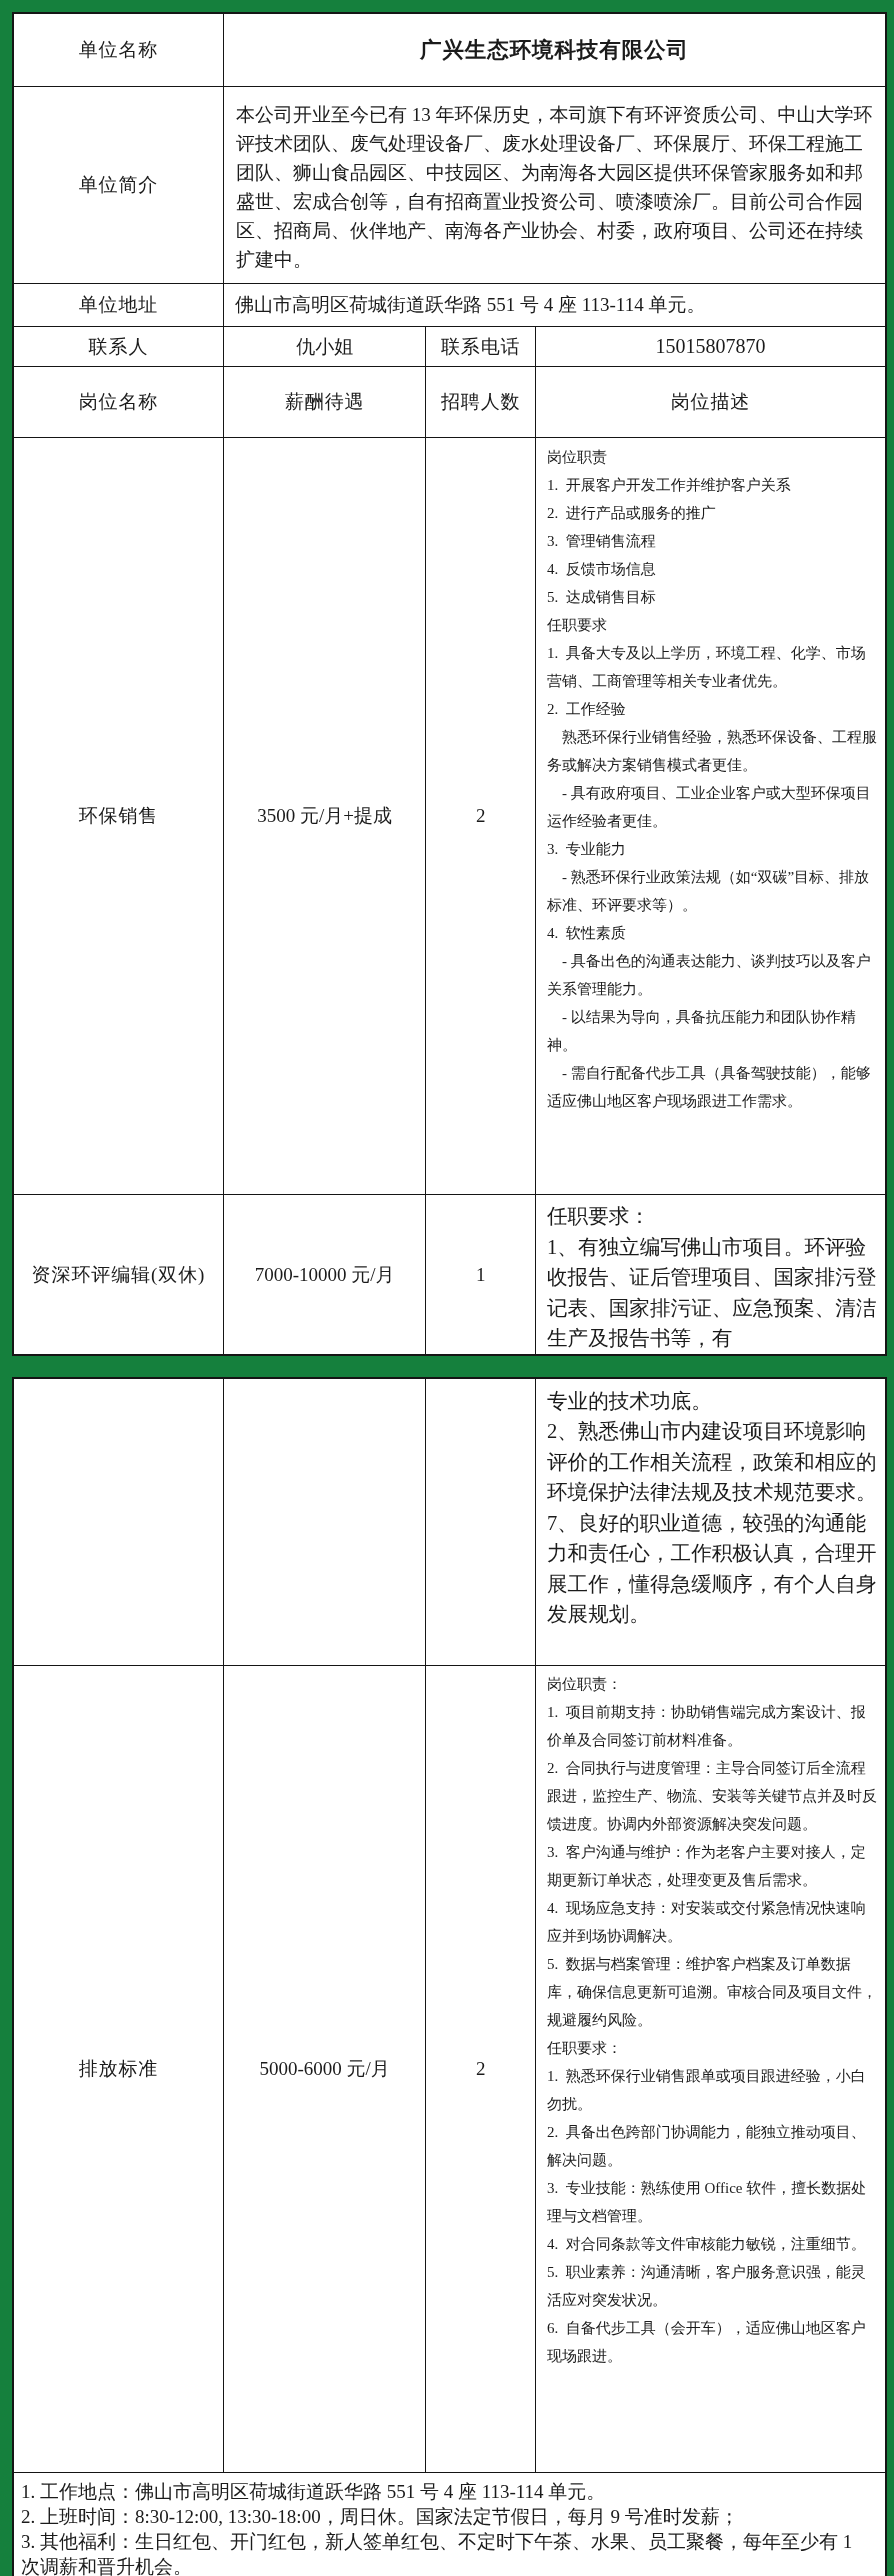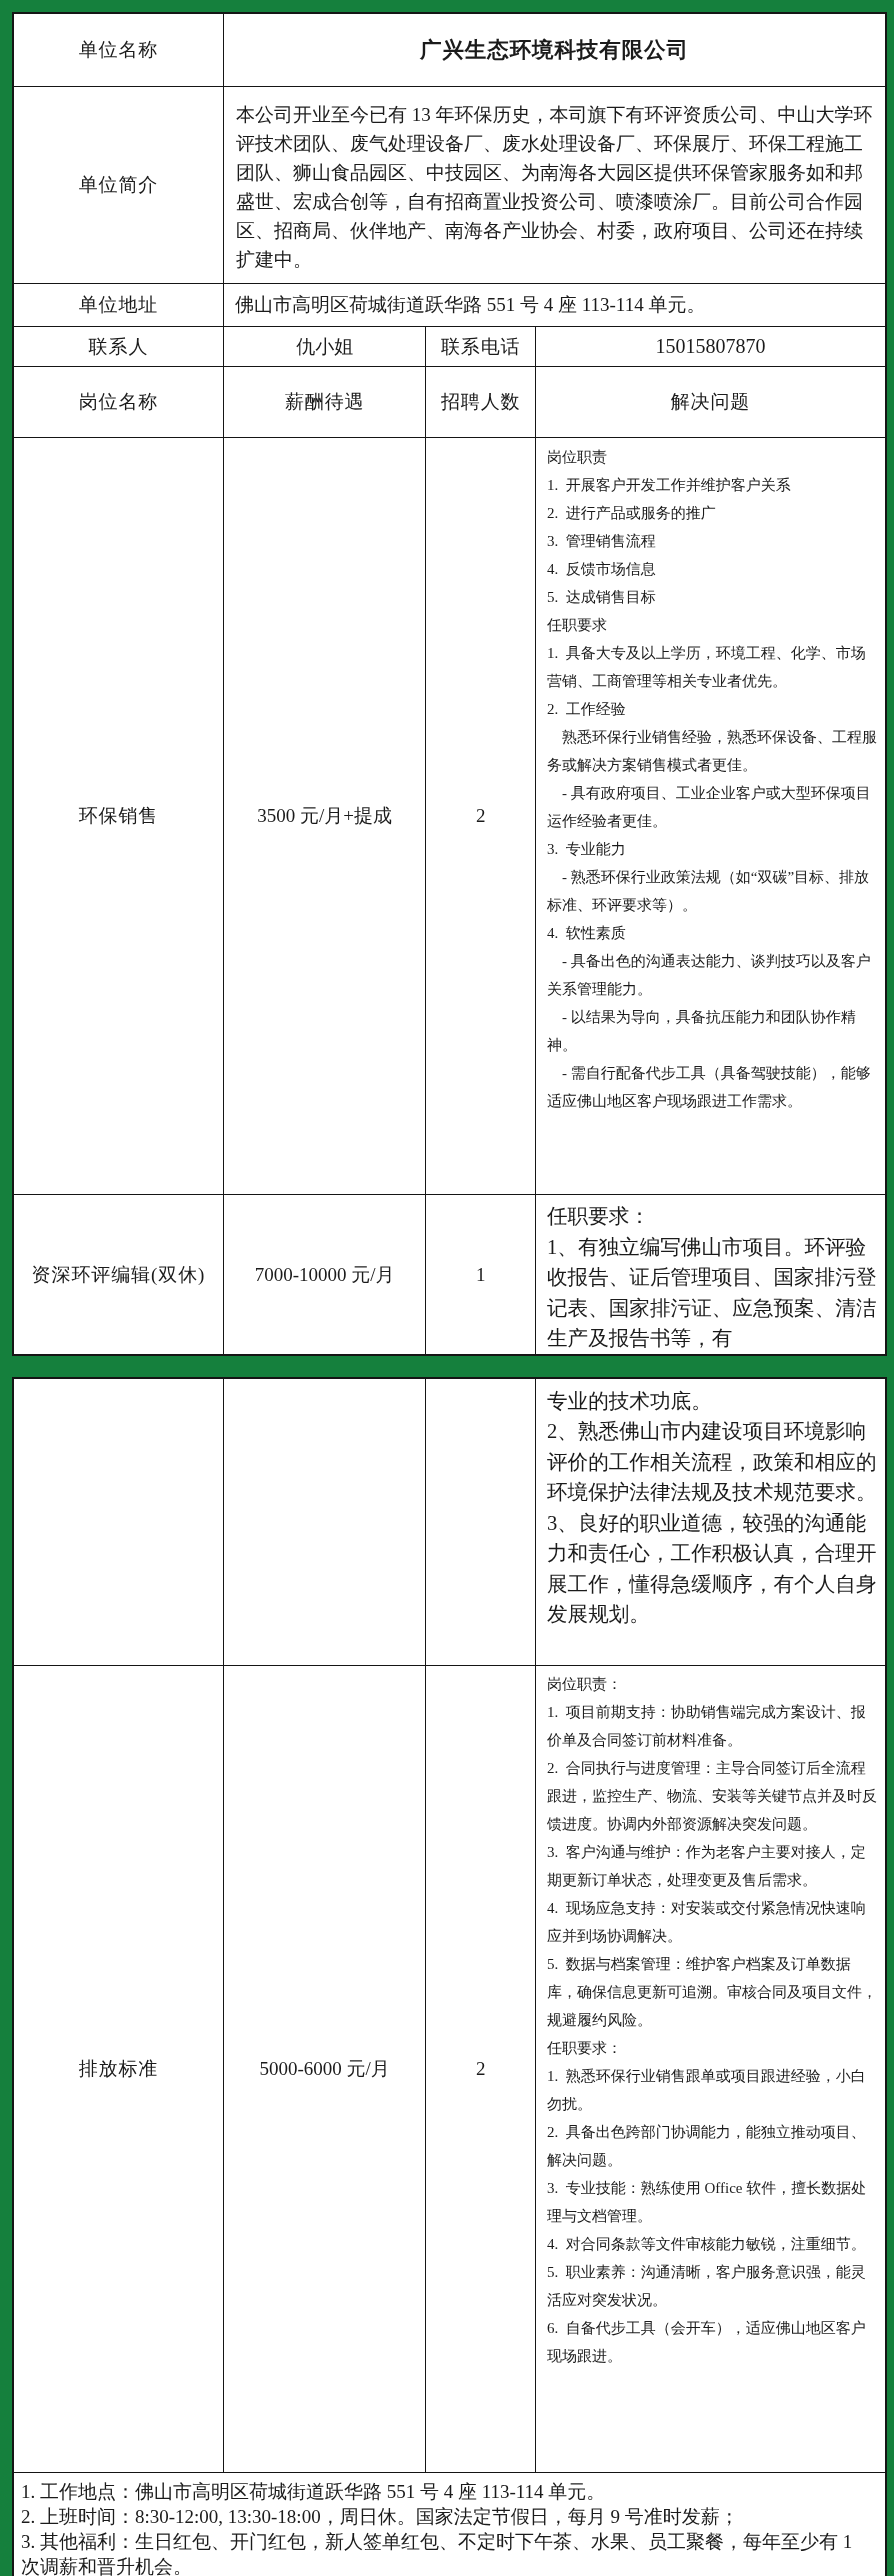--- a/index.html
+++ b/index.html
@@ -95,21 +95,21 @@
     <tr>
       <td class="lbl">联系人</td>
       <td class="val-center">仇小姐</td>
       <td class="lbl">联系电话</td>
       <td class="val-center phone">15015807870</td>
     </tr>
     <tr>
       <td class="lbl">岗位名称</td>
       <td class="lbl">薪酬待遇</td>
       <td class="lbl">招聘人数</td>
-      <td class="lbl">解决问题</td>
+      <td class="lbl">岗位描述</td>
     </tr>
     <tr>
       <td class="lbl">环保销售</td>
       <td class="val-center">3500 元/月+提成</td>
       <td class="val-center">2</td>
       <td class="desc">岗位职责
 1.  开展客户开发工作并维护客户关系
 2.  进行产品或服务的推广
 3.  管理销售流程
 4.  反馈市场信息
@@ -143,21 +143,21 @@
         <col style="width:110px">
         <col style="width:350px">
     </colgroup>
     <tbody>
         <tr>
       <td class="lbl"></td>
       <td class="val-center"></td>
       <td class="val-center"></td>
       <td class="desc desc-lg">专业的技术功底。
 2、熟悉佛山市内建设项目环境影响评价的工作相关流程，政策和相应的环境保护法律法规及技术规范要求。
-3、良好的职业道德，较强的沟通能力和责任心，工作积极认真，合理开展工作，懂得急缓顺序，有个人自身发展规划。</td>
+7、良好的职业道德，较强的沟通能力和责任心，工作积极认真，合理开展工作，懂得急缓顺序，有个人自身发展规划。</td>
     </tr>
     <tr>
       <td class="lbl">排放标准</td>
       <td class="val-center">5000-6000 元/月</td>
       <td class="val-center">2</td>
       <td class="desc">岗位职责：
 1.  项目前期支持：协助销售端完成方案设计、报价单及合同签订前材料准备。
 2.  合同执行与进度管理：主导合同签订后全流程跟进，监控生产、物流、安装等关键节点并及时反馈进度。协调内外部资源解决突发问题。
 3.  客户沟通与维护：作为老客户主要对接人，定期更新订单状态，处理变更及售后需求。
 4.  现场应急支持：对安装或交付紧急情况快速响应并到场协调解决。

